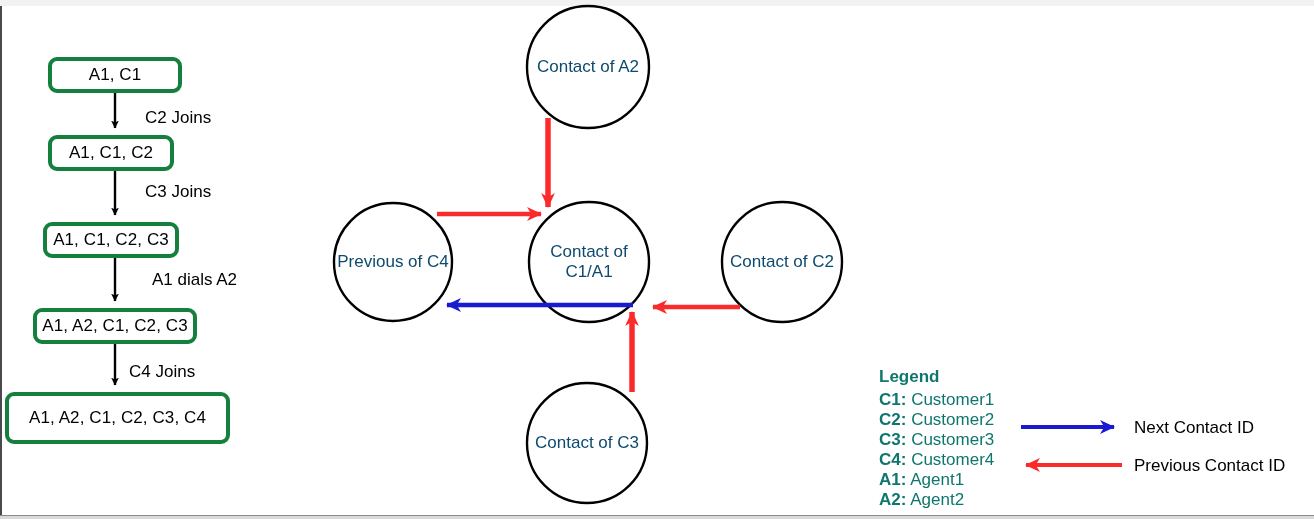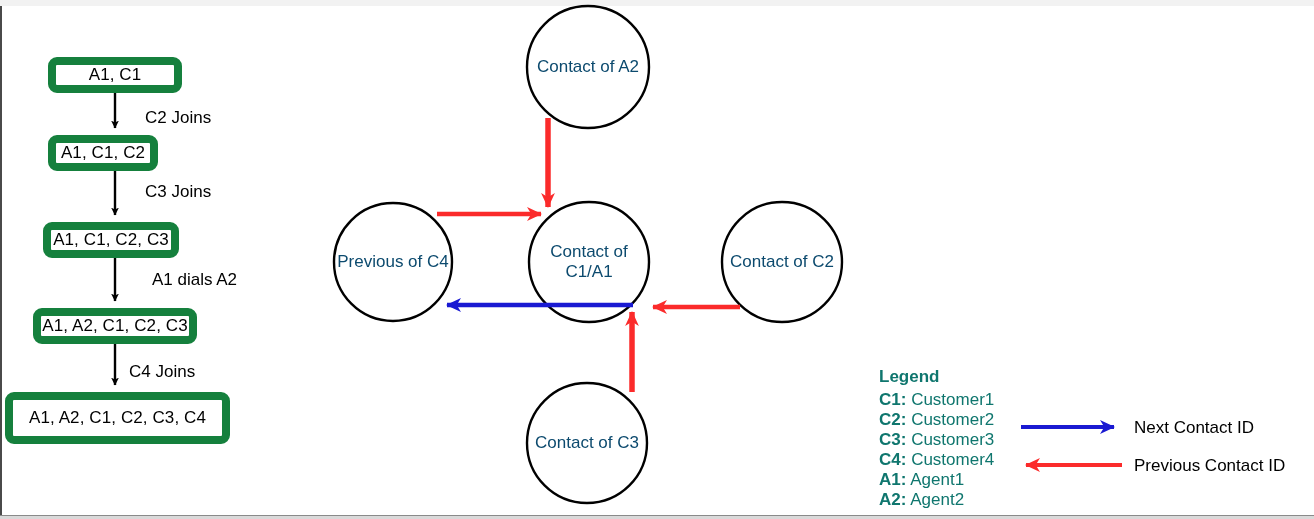--- a/index.html
+++ b/index.html
@@ -14,21 +14,21 @@
   #topstrip{position:absolute;left:0;top:0;width:1314px;height:6px;background:#f2f2f2;}
   #leftborder{position:absolute;left:0;top:6px;width:2px;height:513px;background:#4a4a4a;}
   #bottomborder{position:absolute;left:0;bottom:0;width:1314px;height:3px;background:#d9d9d9;}
   #bottomline{position:absolute;left:0;bottom:3px;width:1314px;height:1px;background:#8a8a8a;}
 
   svg#canvas{position:absolute;left:0;top:0;width:1314px;height:519px;}
 
   .node-box{
     position:absolute;
     box-sizing:border-box;
-    border:8px solid #15803d;
+    border:4px solid #15803d;
     border-radius:9px;
     background:#fff;
     display:flex;align-items:center;justify-content:center;
     font-size:17px;color:#000;
     white-space:nowrap;
     letter-spacing:0.1px;
     text-align:center;
   }
   .edge-label{
     position:absolute;
@@ -105,21 +105,21 @@
     </g>
 
     <g>
       <line x1="1021" y1="427" x2="1114" y2="427" stroke="#1a1ad2" stroke-width="4.2" marker-end="url(#ah-blue)"></line>
       <line x1="1122" y1="465" x2="1026" y2="465" stroke="#fb2b2b" stroke-width="4.2" marker-end="url(#ah-red)"></line>
     </g>
   </svg>
 
   <div class="node-box" style="left:48px;top:57px;width:134px;height:36px;">A1, C1</div>
 
-  <div class="node-box" style="left:48px;top:135px;width:110px;height:36px;">A1, C1, C2</div>
+  <div class="node-box" style="left:48px;top:135px;width:126px;height:36px;">A1, C1, C2</div>
 
   <div class="node-box" style="left:43px;top:222px;width:136px;height:36px;">A1, C1, C2, C3</div>
 
   <div class="node-box" style="left:33px;top:308px;width:164px;height:36px;">A1, A2, C1, C2, C3</div>
 
   <div class="node-box" style="left:5px;top:392px;width:225px;height:52px;">A1, A2, C1, C2, C3, C4</div>
 
   <div class="edge-label" style="left:145px;top:108px;">C2 Joins</div>
   <div class="edge-label" style="left:145px;top:182px;">C3 Joins</div>
   <div class="edge-label" style="left:152px;top:270px;">A1 dials A2</div>

